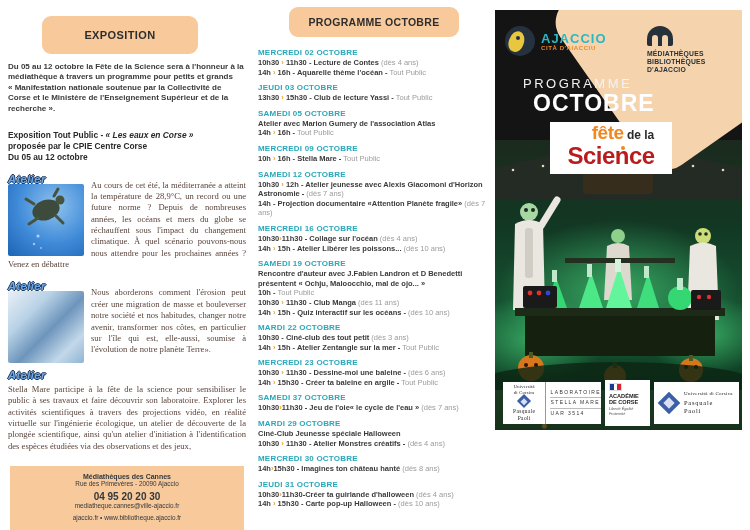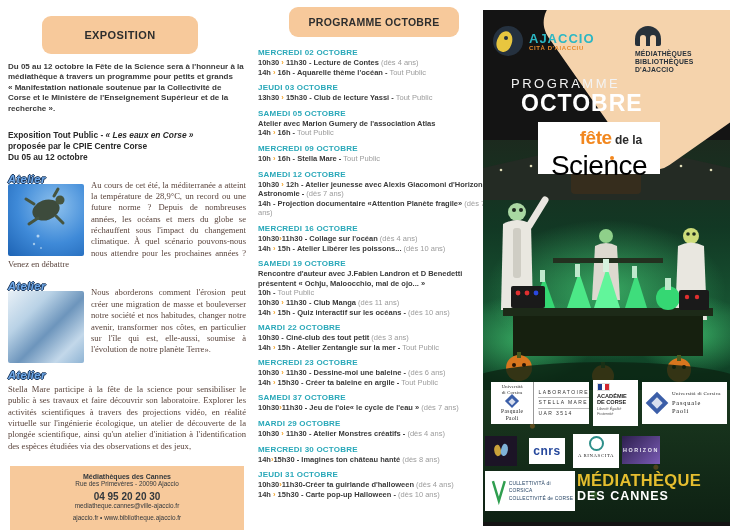--- a/index.html
+++ b/index.html
@@ -43,21 +43,21 @@
   .prog-pill { width:170px; height:30px; line-height:30px; margin:7px auto 0; font-size:10.5px; letter-spacing:.3px; }
   #events { margin-top:11px; }
   .event { margin-bottom:6px; }
   .event-date { color:#29A8B9; font-weight:800; font-size:8px; letter-spacing:.2px; line-height:10px; }
   .event-line { font-size:7.5px; line-height:9.6px; color:#3a3a3a; }
   .ev-main { font-weight:700; }
   .arrow { color:#F2A224; font-weight:800; }
   .ev-note { color:#9c9c9c; font-weight:400; }
 
   
-  .poster { position:absolute; left:483px; top:10px; width:247px; height:516px;
+  .poster { position:absolute; left:495px; top:10px; width:247px; height:420px;
             background:#141414; overflow:hidden; }
   .p-brand { position:absolute; top:16px; left:10px; display:flex; align-items:center; z-index:4; }
   .brand-circle { width:30px; height:30px; border-radius:50%; background:#25313f; position:relative; overflow:hidden; margin-right:6px; }
   .brand-circle::before { content:""; position:absolute; left:4px; top:5px; width:15px; height:21px;
                           background:#e8c63f; border-radius:50% 50% 45% 45%; transform:rotate(18deg); }
   .brand-circle::after { content:""; position:absolute; left:11px; top:10px; width:4px; height:4px; background:#25313f; border-radius:50%; }
   .brand-name { color:#2BB7C4; font-weight:800; font-size:13px; letter-spacing:1px; line-height:13px; }
   .brand-sub  { color:#E98A2B; font-weight:700; font-size:6px; letter-spacing:.6px; }
 
   .corner-badge { position:absolute; top:-78px; right:-70px; width:230px; height:200px;
@@ -67,24 +67,24 @@
   .m-logo::before, .m-logo::after { content:""; position:absolute; bottom:0; width:6px; height:11px;
                   background:#F5D3AC; border-radius:3px 3px 0 0; }
   .m-logo::before { left:5px; } .m-logo::after { left:15px; }
   .badge-line { font-size:6.8px; font-weight:800; color:#27313a; line-height:1.2; letter-spacing:.2px; }
 
   .p-prog  { position:absolute; top:66px; left:28px; color:#f3f3f3; font-size:13px; letter-spacing:2.5px; z-index:3; }
   .p-month { position:absolute; top:80px; left:38px; color:#ffffff; font-size:23px; font-weight:800; letter-spacing:1px; z-index:3; }
 
   .fete-box { position:absolute; top:112px; left:55px; width:122px; height:52px; background:#ffffff;
               text-align:center; z-index:3; padding-top:2px; }
-  .fete-l1 { line-height:28px;padding-left:24px; }
+  .fete-l1 { line-height:18px;padding-left:24px; }
   .fete   { color:#F2871E; font-weight:800; font-size:19px; letter-spacing:-.5px; }
   .dela   { color:#2b2b2b; font-weight:800; font-size:12px; }
-  .science{ color:#000000; font-weight:400; font-size:28px; line-height:24px; letter-spacing:-.5px; position:relative; display:inline-block; }
+  .science{ color:#b91c1c; font-weight:700; font-size:24px; line-height:24px; letter-spacing:-.5px; position:relative; display:inline-block; }
   .science::after { content:""; position:absolute; top:2px; right:34%; width:4px; height:4px; border-radius:50%; background:#F2871E; }
 
   .scene { position:absolute; top:130px; left:0; width:247px; height:250px; z-index:1; }
   .grass { position:absolute; top:375px; left:0; width:247px; height:137px;
            background:
              radial-gradient(circle at 20% 30%, rgba(216,120,30,.35) 0 2px, transparent 3px),
              radial-gradient(circle at 70% 60%, rgba(216,120,30,.3) 0 2px, transparent 3px),
              radial-gradient(circle at 45% 80%, rgba(90,150,60,.4) 0 3px, transparent 4px),
              linear-gradient(#1b3a20,#0e2113); }
 
@@ -223,20 +223,21 @@
           <div class="event-date">MERCREDI 23 OCTOBRE</div>
           <div class="event-line"><span class="ev-main">10h30 <span class="arrow">›</span> 11h30  - Dessine-moi une baleine -</span><span class="ev-note"> (dès 6 ans)</span></div>
           <div class="event-line"><span class="ev-main">14h <span class="arrow">›</span> 15h30 - Créer ta baleine en argile -</span><span class="ev-note"> Tout Public</span></div>
         </div>
         <div class="event">
           <div class="event-date">SAMEDI 37 OCTOBRE</div>
           <div class="event-line"><span class="ev-main">10h30<span class="arrow">›</span>11h30 - Jeu de l'oie« le cycle de l'eau »</span><span class="ev-note"> (dès 7 ans)</span></div>
         </div>
         <div class="event">
           <div class="event-date">MARDI 29 OCTOBRE</div>
+          <div class="event-line"><span class="ev-main">Ciné-Club Jeunesse spéciale Halloween</span></div>
           <div class="event-line"><span class="ev-main">10h30 <span class="arrow">›</span> 11h30 - Atelier Monstres créatifs -</span><span class="ev-note"> (dès 4 ans)</span></div>
         </div>
         <div class="event">
           <div class="event-date">MERCREDI 30 OCTOBRE</div>
           <div class="event-line"><span class="ev-main">14h<span class="arrow">›</span>15h30 - Imagines ton château hanté</span><span class="ev-note"> (dès 8 ans)</span></div>
         </div>
         <div class="event">
           <div class="event-date">JEUDI 31 OCTOBRE</div>
           <div class="event-line"><span class="ev-main">10h30<span class="arrow">›</span>11h30-Créer ta guirlande d'halloween</span><span class="ev-note"> (dès 4 ans)</span></div>
           <div class="event-line"><span class="ev-main">14h <span class="arrow">›</span> 15h30 - Carte pop-up Halloween  -</span><span class="ev-note"> (dès 10 ans)</span></div>

